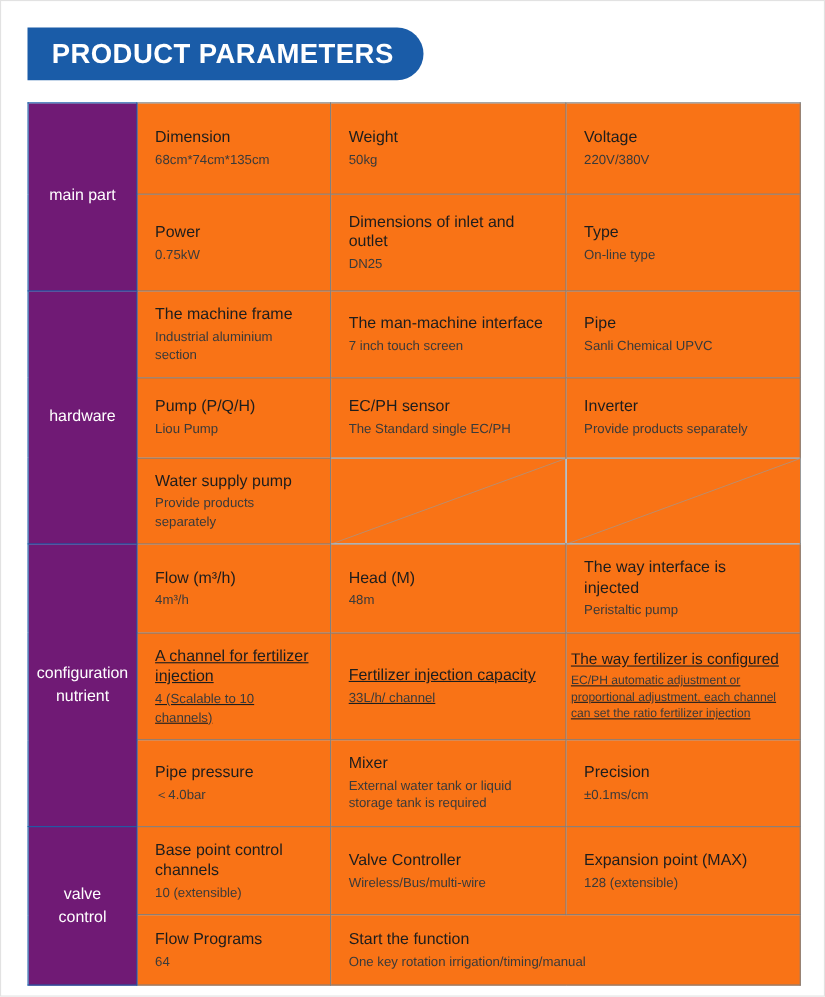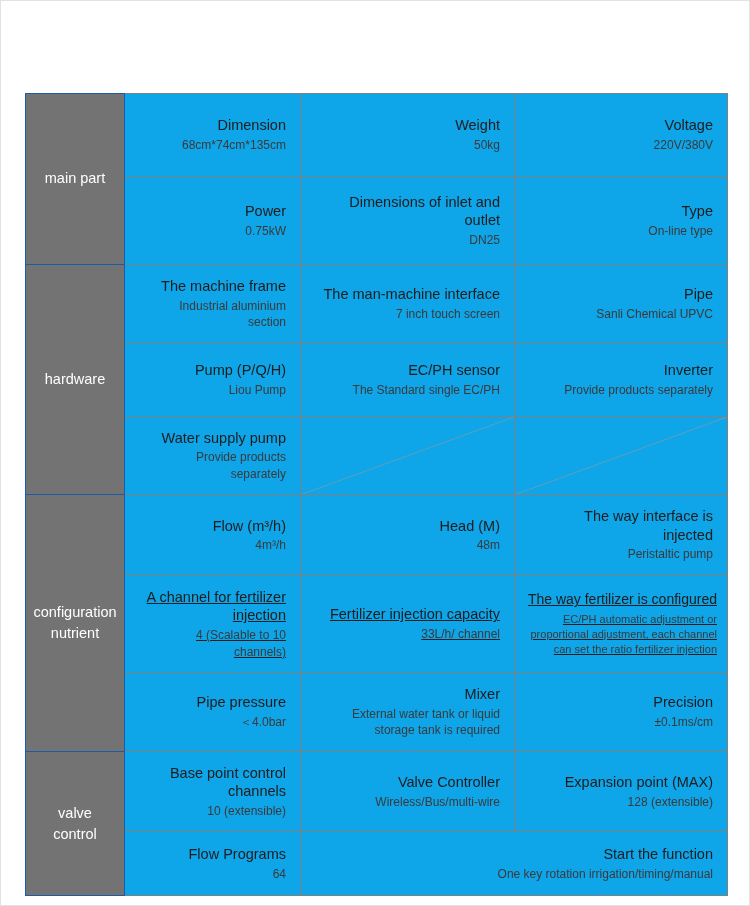--- a/index.html
+++ b/index.html
@@ -51,27 +51,26 @@
     left: 24px;
     top: 92px;
     width: 702px;
     border-collapse: collapse;
     table-layout: fixed;
   }
   .param-table td {
     border: 1px solid #808080;
     vertical-align: middle;
     padding: 0;
-    background: #0ea5e9;
-    text-align: right;
+    background: #f97316;
   }
 
   
   td.cat {
-    background: #737373;
+    background: #701a75;
     border: 1px solid #1a5ca8;
     color: #ffffff;
     text-align: center;
     font-size: 14.5px;
     line-height: 1.45;
     width: 99px;
     padding: 4px 2px;
   }
   td.cat .cat-line { display: block; }
 
@@ -113,20 +112,23 @@
   col.c-cat   { width: 99px; }
   col.c-one   { width: 176px; }
   col.c-two   { width: 214px; }
   col.c-three { width: 213px; }
 </style>
 </head>
 <body>
 
 <div id="page">
 
+  <div class="title-banner">
+    <span class="title-text">PRODUCT PARAMETERS</span>
+  </div>
 
   <table class="param-table">
     <colgroup>
       <col class="c-cat">
         <col class="c-one">
         <col class="c-two">
         <col class="c-three">
     </colgroup>
     <tbody id="table-body">
         <tr style="height: 83px;">

